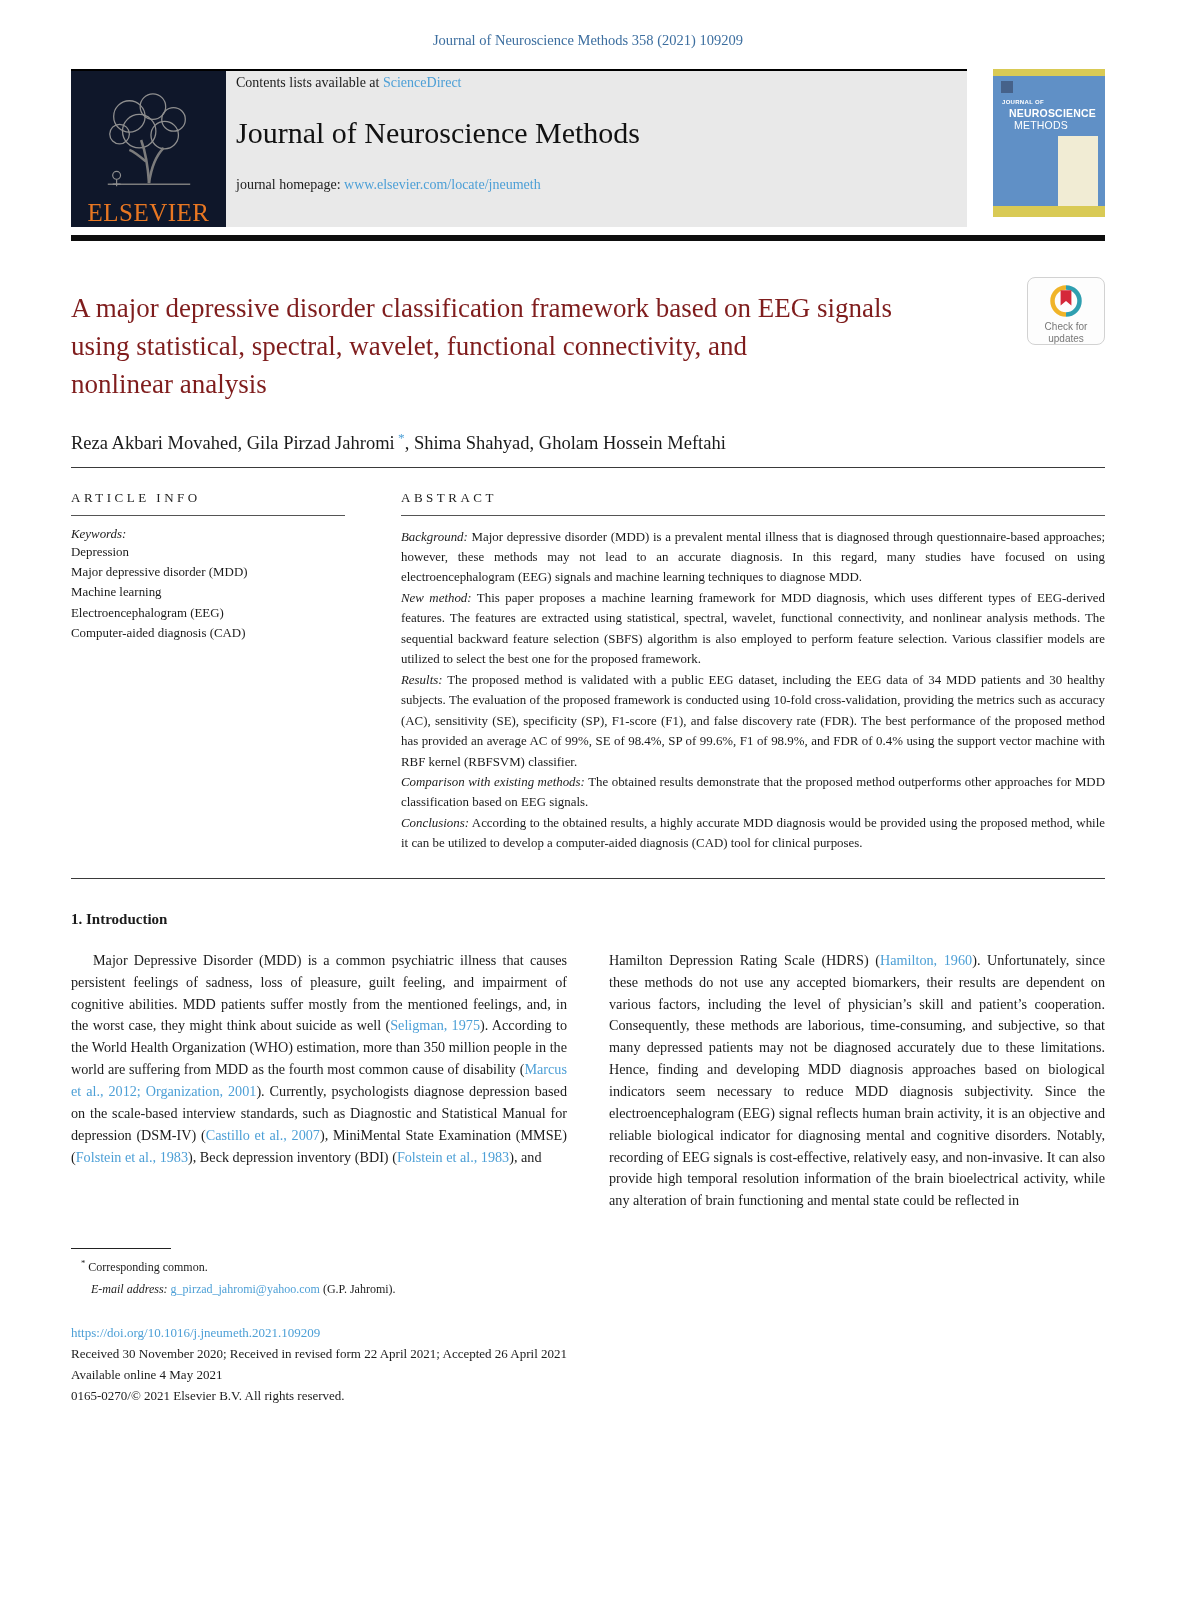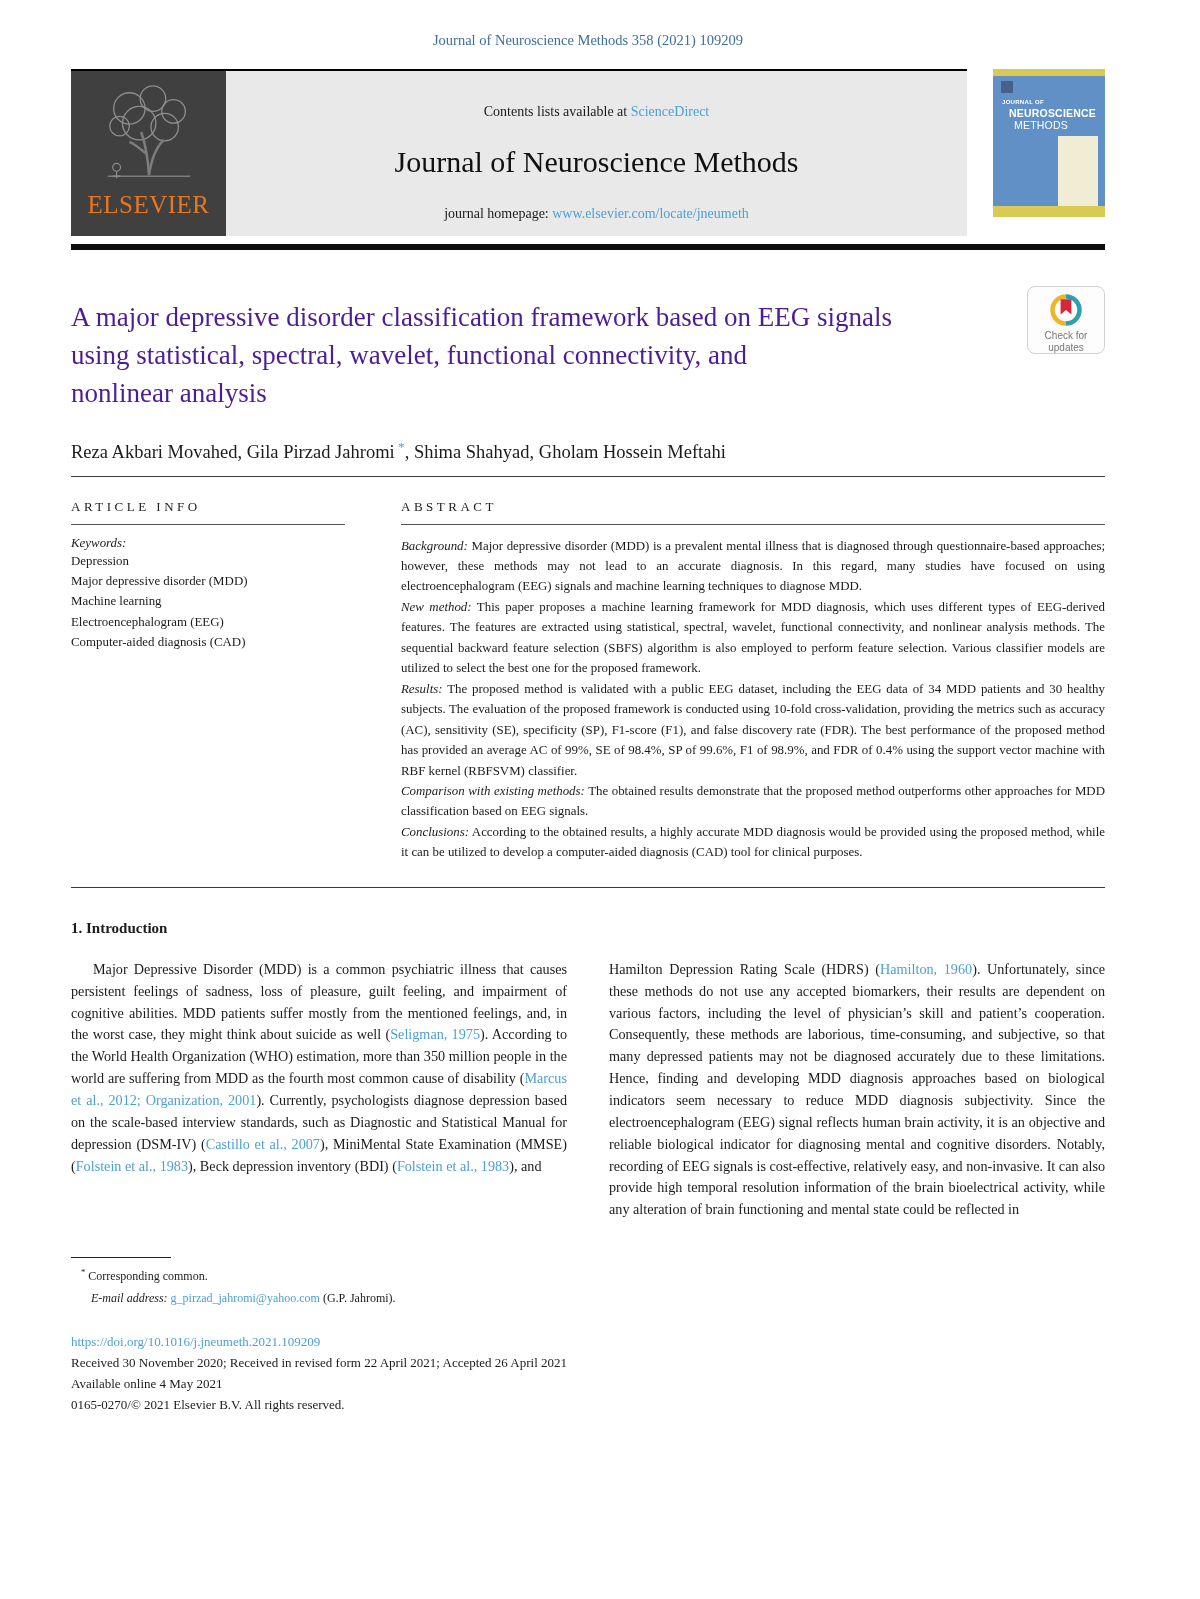--- a/index.html
+++ b/index.html
@@ -10,41 +10,41 @@
   }
   .content{margin:0 95px 0 71px;}
   .it{font-style:italic;}
   .sup{vertical-align:super;font-size:0.72em;}
   .link{color:#4c9fd6;cursor:pointer;}
 
   
   .journal-ref{padding-top:32px;text-align:center;font-size:14.5px;color:#3c6e9f;}
   .masthead{display:flex;margin-top:20px;align-items:stretch;}
   .mast-main{flex:1;border-top:2.5px solid #000;display:flex;}
-  .logo-box{width:155px;background:#404040;text-align:center;padding-top:8px;}
+  .logo-box{width:155px;background:#0f172a;text-align:center;padding-top:16px;}
   .elsevier-word{font-size:25px;color:#e87722;letter-spacing:.5px;margin-top:2px;}
-  .gray-box{flex:1;background:#e9e9e9;text-align:center;padding:33px 10px 14px;}
+  .gray-box{flex:1;background:#e9e9e9;padding:4px 10px 14px;}
   .contents-line{font-size:14px;}
   .mast-title{font-size:30px;margin:25px 0 27px;color:#111;}
   .homepage-line{font-size:14px;}
   .cover{width:112px;height:148px;margin-left:26px;position:relative;background:#6090c6;
     font-family:"Liberation Sans",sans-serif;overflow:hidden;}
   .cover-top,.cover-bottom{position:absolute;left:0;right:0;background:#d9ca55;}
   .cover-top{top:0;height:7px;}
   .cover-bottom{bottom:0;height:11px;}
   .cover-mark{position:absolute;top:12px;left:8px;width:12px;height:12px;background:#46628a;}
   .cover-t1{position:absolute;top:30px;left:9px;color:#fff;font-size:6px;font-weight:bold;letter-spacing:.3px;}
   .cover-t2{position:absolute;top:38px;left:16px;color:#fff;font-size:10.5px;font-weight:bold;letter-spacing:.2px;}
   .cover-t3{position:absolute;top:50px;left:9px;color:#fff;font-size:10.5px;font-weight:normal;letter-spacing:.2px;padding-left:12px;}
   .cover-cream{position:absolute;right:7px;top:67px;width:40px;height:70px;background:#f1ecd4;}
   .black-bar{height:6px;background:#0e0e0e;margin-top:8px;}
 
   
   .title-row{display:flex;}
-  .title-wrap{flex:1;margin-top:49px;font-size:27px;line-height:1.40;color:#4c1d95;}
+  .title-wrap{flex:1;margin-top:49px;font-size:27px;line-height:1.40;color:#7f1d1d;}
   .badge{margin-top:36px;width:76px;height:66px;border:1px solid #d2d2d2;border-radius:8px;
     text-align:center;background:#fdfdfd;flex:none;}
   .badge svg{margin-top:5px;}
   .badge-text{font-family:"Liberation Sans",sans-serif;font-size:10px;color:#777;line-height:1.15;margin-top:-2px;}
   .authors{font-size:18.5px;margin-top:27px;}
   .affil{font-size:12px;font-style:italic;margin-top:15px;}
 
   .rule{border:none;border-top:1.5px solid #3a3a3a;margin:12px 0 0;}
   .full-rule-bottom{border:none;border-top:1.5px solid #3a3a3a;margin:24px 0 0;}
 

